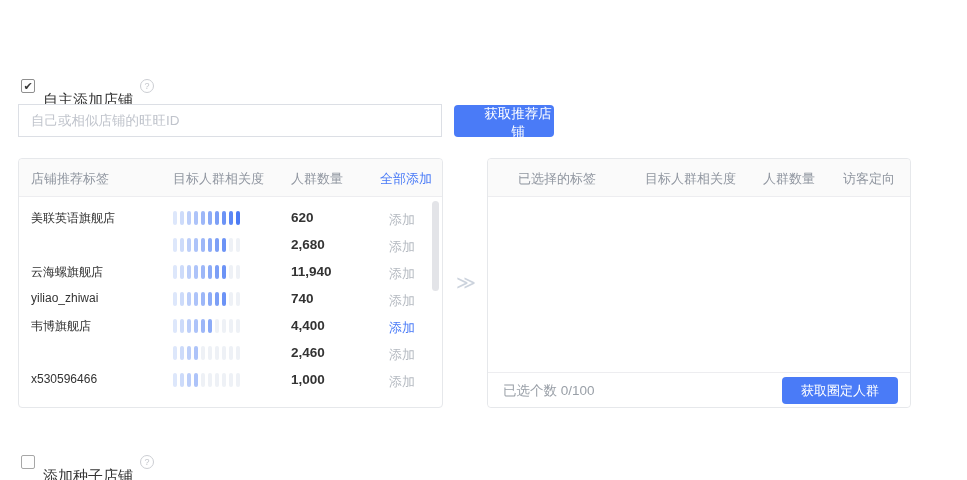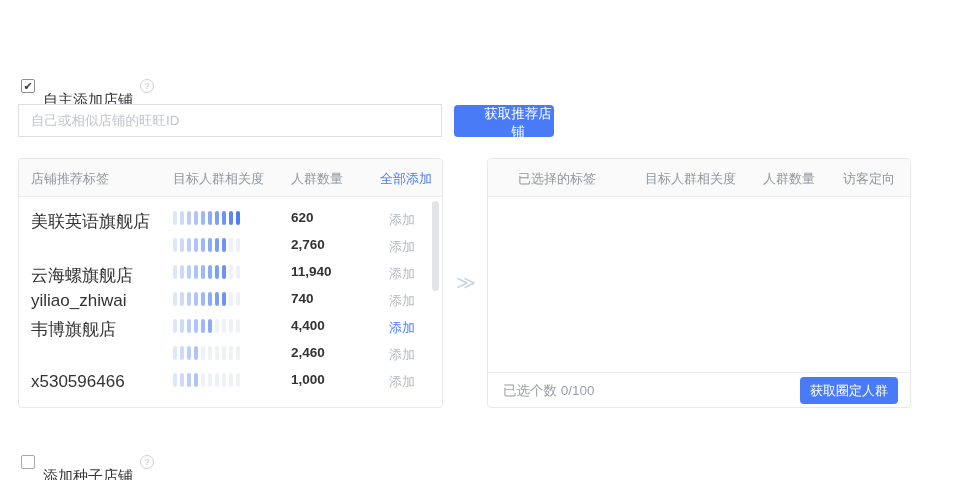--- a/index.html
+++ b/index.html
@@ -47,40 +47,40 @@
               border-radius:4px 4px 0 0; }
   .p-header .h { position:absolute; top:11px; font-size:13px; color:#9096a0; white-space:nowrap; }
   .h-link { cursor:pointer; }
   .h-link.blue { color:var(--accent); }
 
   .left .h.c1 { left:12px; }  .left .h.c2 { left:154px; } .left .h.c3 { left:272px; } .left .h.c4 { right:10px; }
   .right .h.c1 { left:30px; } .right .h.c2 { left:157px; } .right .h.c3 { left:275px; } .right .h.c4 { right:15px; }
 
   .rows { position:relative; padding-top:7px; }
   .row { position:relative; height:27px; }
-  .row .name { position:absolute; left:12px; top:6px; font-size:17px; color:#333; white-space:nowrap; }
+  .row .name { position:absolute; left:12px; top:6px; font-size:12px; color:#333; white-space:nowrap; }
   .row .bars { position:absolute; left:154px; top:7px; display:flex; gap:3px; }
   .bar-seg { width:4px; height:14px; border-radius:2px; display:inline-block; }
   .row .count { position:absolute; left:272px; top:6px; font-size:13.5px; font-weight:bold; color:#333; }
   .row .add { position:absolute; right:27px; top:7px; font-size:13px; color:#b5bac1; cursor:pointer; }
   .row .add.active { color:var(--accent); }
 
   .scrollbar { position:absolute; right:3px; top:42px; width:7px; height:90px;
                background:#e3e4e8; border-radius:4px; cursor:pointer; }
 
   
   .transfer { position:absolute; left:453px; top:270px; width:26px; height:26px;
               font-size:19px; color:#ccd3dd; text-align:center; line-height:26px; }
 
   
   .selected-empty { height:177px; }
   .p-footer { position:absolute; left:0; bottom:0; width:100%; height:35px;
               border-top:1px solid #ededf0; background:#fff; border-radius:0 0 4px 4px; }
   .sel-count { position:absolute; left:15px; top:9px; font-size:13.5px; color:#9aa0a8; }
-  .confirm-btn { position:absolute; right:12px; top:4px; width:98px; height:27px; font-size:13px; }
+  .confirm-btn { position:absolute; right:12px; top:4px; width:116px; height:27px; font-size:13px; }
 </style>
 </head>
 <body>
 
 <div class="dialog">
 
 
   <div class="chk-row first">
     <span class="checkbox">
         <span class="mark">✔</span>
@@ -124,21 +124,21 @@
             <span class="bar-seg" style="background: rgb(205, 219, 250);"></span>
             <span class="bar-seg" style="background: rgb(189, 207, 249);"></span>
             <span class="bar-seg" style="background: rgb(173, 195, 249);"></span>
             <span class="bar-seg" style="background: rgb(157, 183, 248);"></span>
             <span class="bar-seg" style="background: rgb(140, 171, 247);"></span>
             <span class="bar-seg" style="background: rgb(124, 159, 246);"></span>
             <span class="bar-seg" style="background: rgb(108, 147, 246);"></span>
             <span class="bar-seg" style="background: rgb(238, 241, 246);"></span>
             <span class="bar-seg" style="background: rgb(238, 241, 246);"></span>
           </span>
-    <span class="count">2,760</span>
+    <span class="count">2,680</span>
     <span class="add">添加</span>
   </div>
 
   <div class="row">
     <span class="name">云海螺旗舰店</span>
     <span class="bars">
             <span class="bar-seg" style="background: rgb(221, 231, 251);"></span>
             <span class="bar-seg" style="background: rgb(205, 219, 250);"></span>
             <span class="bar-seg" style="background: rgb(189, 207, 249);"></span>
             <span class="bar-seg" style="background: rgb(173, 195, 249);"></span>

